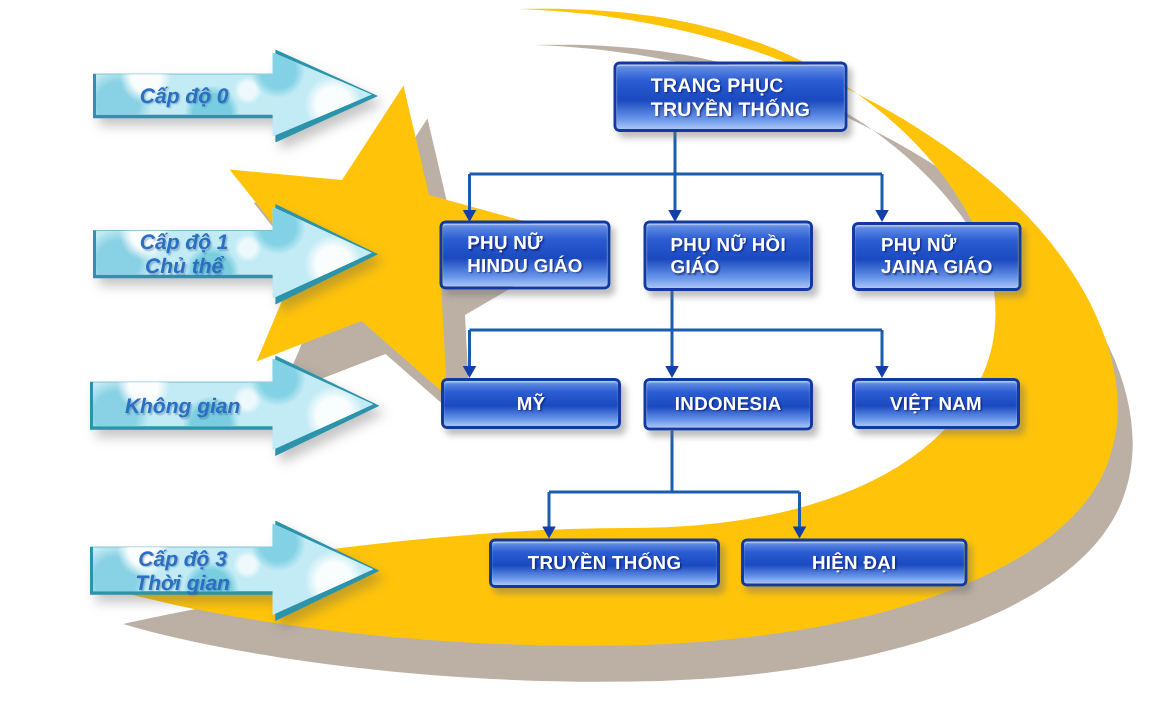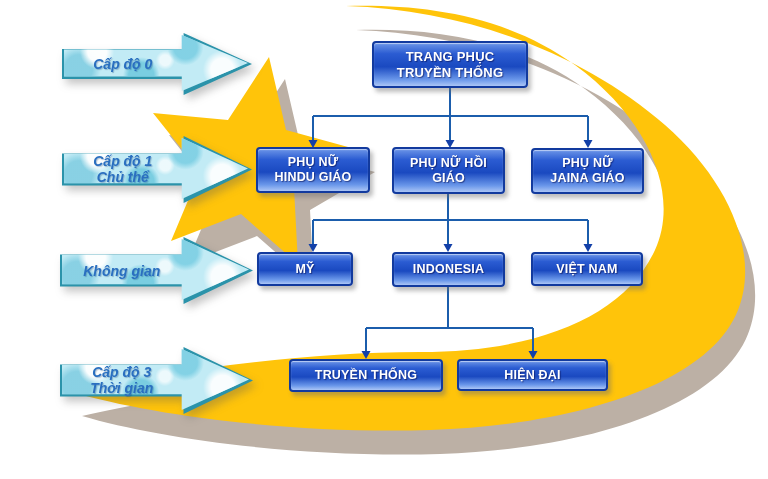--- a/index.html
+++ b/index.html
@@ -5,27 +5,28 @@
   html,body{margin:0;padding:0;background:#fff;}
   .canvas{
     position:relative;width:768px;height:479px;overflow:hidden;
     background:#ffffff;font-family:"Liberation Sans", sans-serif;
   }
   .canvas svg.layer{position:absolute;left:0;top:0;}
 
   
   .node{
     position:absolute;box-sizing:border-box;
-    display:flex;align-items:center;justify-content:center;text-align:center;
+    display:flex;align-items:center;justify-content:center;
     color:#ffffff;font-weight:bold;font-size:12.5px;line-height:1.18;
     letter-spacing:.2px;white-space:pre-line;
     border:2px solid #123a9e;border-radius:4px;
     background:linear-gradient(180deg,#6c95e8 0%,#2b5cd2 25%,#1a49c0 55%,#6a97ea 85%,#abc5f5 100%);
     box-shadow:3px 4px 4px rgba(110,110,110,.45), inset 0 1px 1px rgba(255,255,255,.55);
     text-shadow:1px 1px 1px rgba(0,0,60,.5);
+    margin-left:37px;
   }
   .node.root{font-size:13px;}
 
   
   .level-arrow{position:absolute;filter:drop-shadow(4px 5px 4px rgba(90,90,90,.35));padding-left:44px;}
   .level-arrow .edge,.level-arrow .fill{
     position:absolute;
     clip-path:polygon(0 26%,64% 26%,64% 0,100% 50%,64% 100%,64% 74%,0 74%);
   }
   .level-arrow .edge{left:0;top:0;right:0;bottom:0;background:#2b93aa;}
@@ -127,20 +128,20 @@
   <div class="node root" style="left:372px;top:41px;width:156px;height:47px;">TRANG PHỤC
 TRUYỀN THỐNG</div>
 
   <div class="node" style="left:256px;top:147px;width:114px;height:46px;">PHỤ NỮ
 HINDU GIÁO</div>
   <div class="node" style="left:392px;top:147px;width:113px;height:47px;">PHỤ NỮ HỒI
 GIÁO</div>
   <div class="node" style="left:531px;top:148px;width:113px;height:46px;">PHỤ NỮ
 JAINA GIÁO</div>
 
-  <div class="node" style="left:257px;top:252px;width:96px;height:34px;">MỸ</div>
+  <div class="node" style="left:257px;top:252px;width:120px;height:34px;">MỸ</div>
   <div class="node" style="left:392px;top:252px;width:113px;height:35px;">INDONESIA</div>
   <div class="node" style="left:531px;top:252px;width:112px;height:34px;">VIỆT NAM</div>
 
   <div class="node" style="left:289px;top:359px;width:154px;height:33px;">TRUYỀN THỐNG</div>
   <div class="node" style="left:457px;top:359px;width:151px;height:32px;">HIỆN ĐẠI</div>
 
 </div>
 
 </body></html>

